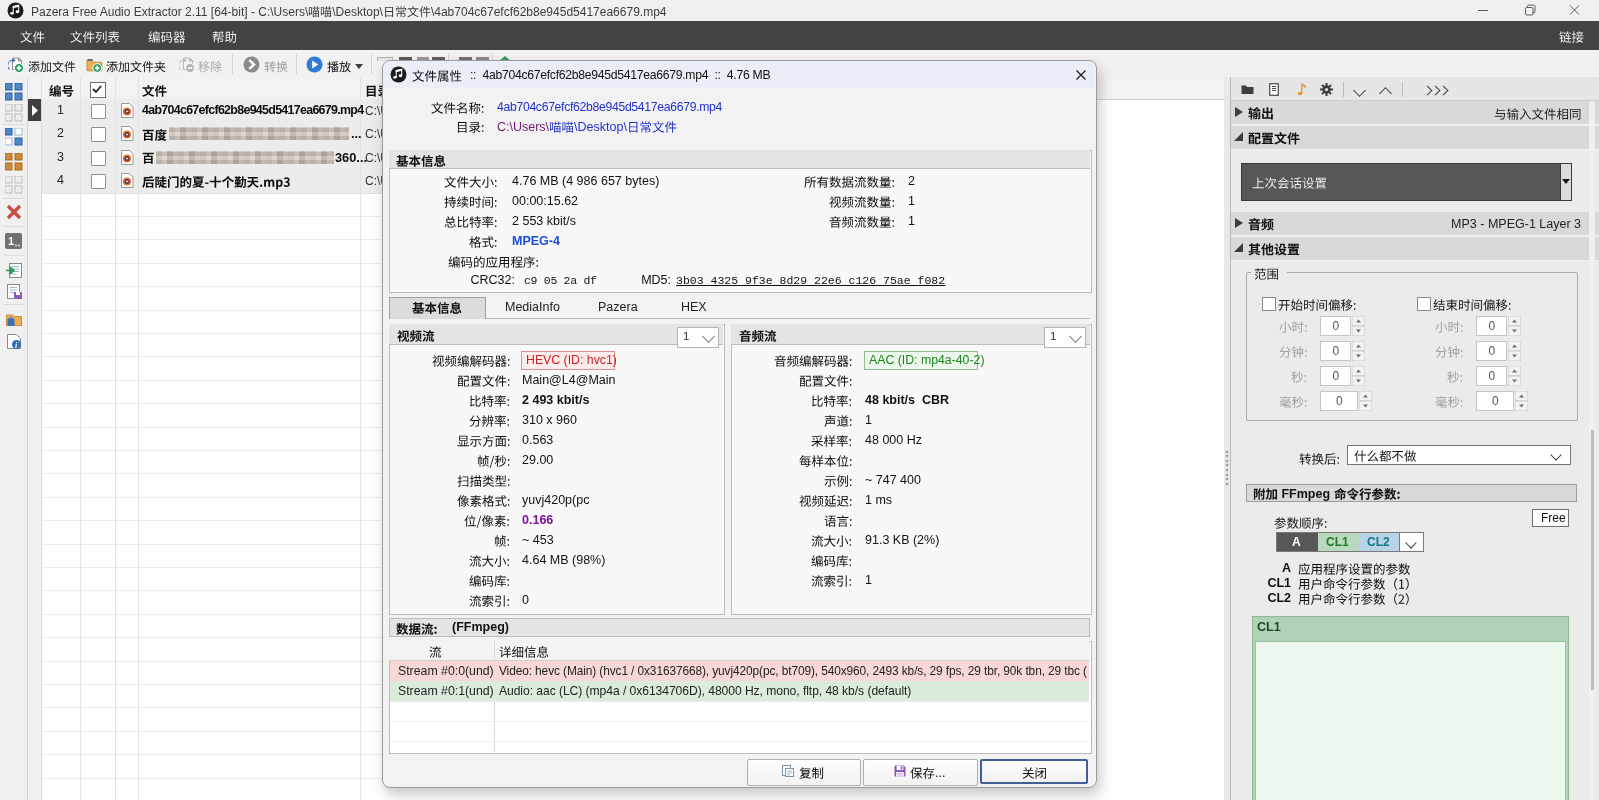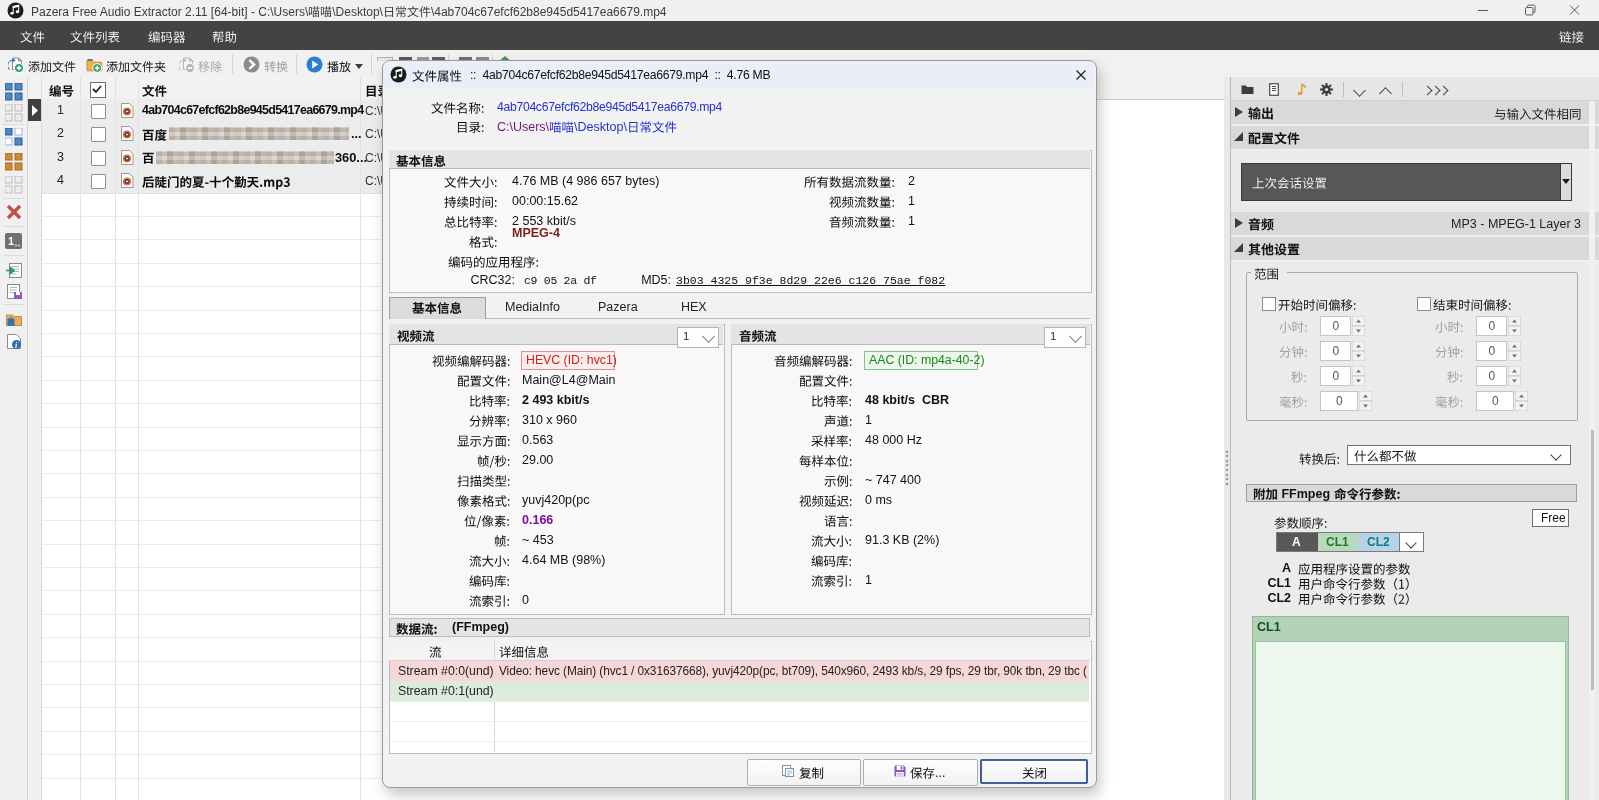--- a/index.html
+++ b/index.html
@@ -625,21 +625,21 @@
         </g>
       </svg></div>
     <div style="position:absolute;top:214px;font:normal 12.5px 'Liberation Sans',sans-serif;color:#111;white-space:nowrap;line-height:1.2;left:512px;">2 553 kbit/s</div>
     <div style="position:absolute;left:468.5px;top:233.5px;line-height:0;"><svg class="cj" style="width:28.5px;height:16.9px;margin-top:0.0px" viewBox="0 0 28.5 16.9">
         <g fill="#111" transform="translate(0,12.75) scale(0.01250)">
           <use href="#g66" x="0"></use>
           <use href="#g67" x="1000"></use>
           <use href="#g49" x="2000"></use>
         </g>
       </svg></div>
-    <div style="position:absolute;top:226px;font:bold 12.5px 'Liberation Sans',sans-serif;color:#7f1d1d;white-space:nowrap;line-height:1.2;left:512px;">MPEG-4</div>
+    <div style="position:absolute;top:234px;font:bold 12.5px 'Liberation Sans',sans-serif;color:#1d4ed8;white-space:nowrap;line-height:1.2;left:512px;">MPEG-4</div>
     <div style="position:absolute;left:448.0px;top:253.5px;line-height:0;"><svg class="cj" style="width:91.0px;height:16.9px;margin-top:0.0px" viewBox="0 0 91.0 16.9">
         <g fill="#111" transform="translate(0,12.75) scale(0.01250)">
           <use href="#g7" x="0"></use>
           <use href="#g8" x="1000"></use>
           <use href="#g68" x="2000"></use>
           <use href="#g69" x="3000"></use>
           <use href="#g70" x="4000"></use>
           <use href="#g71" x="5000"></use>
           <use href="#g72" x="6000"></use>
           <use href="#g49" x="7000"></use>
@@ -908,21 +908,21 @@
     <div style="position:absolute;top:473px;font:normal 12.5px 'Liberation Sans',sans-serif;color:#111;white-space:nowrap;line-height:1.2;left:865px;">~ 747 400</div>
     <div style="position:absolute;left:798.5px;top:492.5px;line-height:0;"><svg class="cj" style="width:53.5px;height:16.9px;margin-top:0.0px" viewBox="0 0 53.5 16.9">
         <g fill="#111" transform="translate(0,12.75) scale(0.01250)">
           <use href="#g79" x="0"></use>
           <use href="#g80" x="1000"></use>
           <use href="#g115" x="2000"></use>
           <use href="#g116" x="3000"></use>
           <use href="#g49" x="4000"></use>
         </g>
       </svg></div>
-    <div style="position:absolute;top:493px;font:normal 12.5px 'Liberation Sans',sans-serif;color:#111;white-space:nowrap;line-height:1.2;left:865px;">0 ms</div>
+    <div style="position:absolute;top:493px;font:normal 12.5px 'Liberation Sans',sans-serif;color:#111;white-space:nowrap;line-height:1.2;left:865px;">1 ms</div>
     <div style="position:absolute;left:823.5px;top:512.5px;line-height:0;"><svg class="cj" style="width:28.5px;height:16.9px;margin-top:0.0px" viewBox="0 0 28.5 16.9">
         <g fill="#111" transform="translate(0,12.75) scale(0.01250)">
           <use href="#g117" x="0"></use>
           <use href="#g118" x="1000"></use>
           <use href="#g49" x="2000"></use>
         </g>
       </svg></div>
     <div style="position:absolute;left:811.0px;top:532.5px;line-height:0;"><svg class="cj" style="width:41.0px;height:16.9px;margin-top:0.0px" viewBox="0 0 41.0 16.9">
         <g fill="#111" transform="translate(0,12.75) scale(0.01250)">
           <use href="#g77" x="0"></use>
@@ -975,20 +975,21 @@
           <use href="#g124" x="2000"></use>
           <use href="#g125" x="3000"></use>
         </g>
       </svg></div>
     <div style="position:absolute;left:494px;top:641px;width:1px;height:111px;background:#d7d7d7;"></div>
     <div style="position:absolute;left:390px;top:661px;width:699px;height:20px;background:#f8d7d7;"></div>
     <div style="position:absolute;top:663.5px;font:normal 12.3px 'Liberation Sans',sans-serif;color:#222;white-space:nowrap;line-height:1.2;left:398px;">Stream #0:0(und)</div>
     <div style="position:absolute;top:663.5px;font:normal 11.9px 'Liberation Sans',sans-serif;color:#222;white-space:nowrap;line-height:1.2;left:499px;max-width:588px;overflow:hidden;letter-spacing:-.1px;">Video: hevc (Main) (hvc1 / 0x31637668), yuvj420p(pc, bt709), 540x960, 2493 kb/s, 29 fps, 29 tbr, 90k tbn, 29 tbc (def...</div>
     <div style="position:absolute;left:390px;top:681px;width:699px;height:20px;background:#dcecdc;"></div>
     <div style="position:absolute;top:683.5px;font:normal 12.3px 'Liberation Sans',sans-serif;color:#222;white-space:nowrap;line-height:1.2;left:398px;">Stream #0:1(und)</div>
+    <div style="position:absolute;top:683.5px;font:normal 12.1px 'Liberation Sans',sans-serif;color:#222;white-space:nowrap;line-height:1.2;left:499px;letter-spacing:-.05px;">Audio: aac (LC) (mp4a / 0x6134706D), 48000 Hz, mono, fltp, 48 kb/s (default)</div>
     <div style="position:absolute;left:390px;top:701px;width:699px;height:1px;background:#eee"></div>
     <div style="position:absolute;left:390px;top:721px;width:699px;height:1px;background:#eee"></div>
     <div style="position:absolute;left:390px;top:741px;width:699px;height:1px;background:#eee"></div>
     <div style="position:absolute;left:747px;top:759px;width:112px;height:25px;background:linear-gradient(#fdfdfd,#f2f2f2);border:1px solid #aeaeae;border-radius:2px;"></div>
     <div style="position:absolute;left:781px;top:764px;width:14px;height:14px;line-height:0;"><svg width="14" height="14" viewBox="0 0 14 14">
         <rect x="1.5" y="1.5" width="8" height="10" fill="#fff" stroke="#7a93ad"></rect>
         <rect x="4.5" y="4.5" width="8" height="8" fill="#fff" stroke="#7a93ad"></rect>
         <path d="M6 7h5M6 9h5M6 11h3" stroke="#9db6cf"></path>
       </svg></div>
     <div style="position:absolute;left:799.0px;top:764.5px;line-height:0;"><svg class="cj" style="width:25.0px;height:16.9px;margin-top:0.0px" viewBox="0 0 25.0 16.9">

